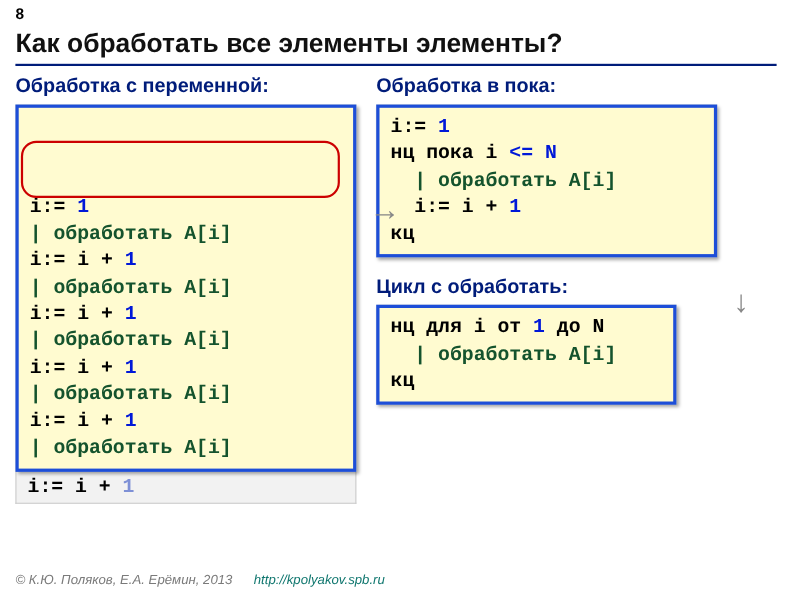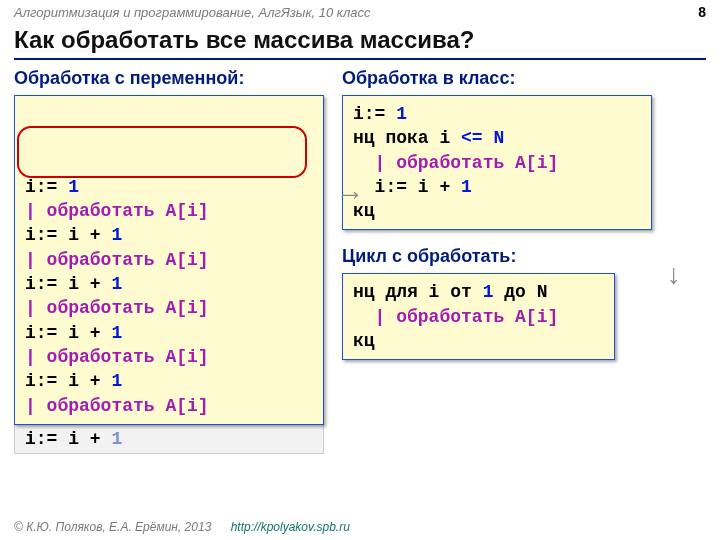--- a/index.html
+++ b/index.html
@@ -37,21 +37,21 @@
   .left { width: 310px; }
   .right { width: 340px; }
   .subtitle {
     color: #001c7a;
     font-weight: bold;
     font-size: 18px;
     margin: 2px 0 6px 0;
   }
   .codebox {
     background: #fffbd0;
-    border: 1px solid #1d4ed8;
+    border: 3px solid #1d4ed8;
     box-shadow: 2px 2px 3px rgba(0,0,0,0.35);
     font-family: "Courier New", monospace;
     font-weight: bold;
     font-size: 18px;
     line-height: 1.35;
     padding: 6px 10px 6px 10px;
     white-space: pre;
     color: #000;
     position: relative;
   }
@@ -62,21 +62,21 @@
     padding: 4px 10px;
     color: #888;
     background: #f2f2f2;
     border: 1px solid #ccc;
     border-top: none;
     white-space: pre;
   }
   .extra-line .n-blue { color: #7e90d6; }
   .kw-k { color: #000; }
   .n-blue { color: #0018d8; }
-  .comment { color: #a21caf; }
+  .comment { color: #14532d; }
   .rounded-mark {
     position: absolute;
     border: 2px solid #cc0000;
     border-radius: 14px;
     left: 2px;
     top: 30px;
     width: 290px;
     height: 52px;
     pointer-events: none;
   }
@@ -94,38 +94,37 @@
     font-size: 12px;
     font-style: italic;
     color: #7a7a7a;
   }
   .footer .url { margin-left: 16px; color: #0f766e; font-style: italic; }
 </style>
 </head>
 <body>
 
 <div class="header">
-  <span>Алгоритмизация и программирование, АлгЯзык, 10 класс</span>
   <span class="pagenum">8</span>
 </div>
 
-<div class="title">Как обработать все массива массива?</div>
+<div class="title">Как обработать все элементы элементы?</div>
 <div class="rule"></div>
 
 <div class="content">
   <div class="col left">
     <div class="subtitle">Обработка с переменной:</div>
     <div class="codebox">
       <div class="rounded-mark"></div>
     <div><span class="kw-k">i:= </span><span class="n-blue">1</span></div><div><span class="comment">| обработать A[i]</span></div><div><span class="kw-k">i:= i + </span><span class="n-blue">1</span></div><div><span class="comment">| обработать A[i]</span></div><div><span class="kw-k">i:= i + </span><span class="n-blue">1</span></div><div><span class="comment">| обработать A[i]</span></div><div><span class="kw-k">i:= i + </span><span class="n-blue">1</span></div><div><span class="comment">| обработать A[i]</span></div><div><span class="kw-k">i:= i + </span><span class="n-blue">1</span></div><div><span class="comment">| обработать A[i]</span></div></div>
     <div class="extra-line"><span class="kw-k">i:= i + </span><span class="n-blue">1</span></div>
   </div>
 
   <div class="col right">
-    <div class="subtitle">Обработка в класс:</div>
+    <div class="subtitle">Обработка в пока:</div>
     <div class="codebox" style="width:310px;"><div><span class="kw-k">i:= </span><span class="n-blue">1</span></div><div><span class="kw-k">нц пока i </span><span class="n-blue">&lt;= N</span></div><div><span class="kw-k">  </span><span class="comment">| обработать A[i]</span></div><div><span class="kw-k">  i:= i + </span><span class="n-blue">1</span></div><div><span class="kw-k">кц</span></div></div>
     <div class="subtitle" style="margin-top:16px;">Цикл с обработать:</div>
     <div class="codebox" style="width:273px;"><div><span class="kw-k">нц для i от </span><span class="n-blue">1</span><span class="kw-k"> до N</span></div><div><span class="kw-k">  </span><span class="comment">| обработать A[i]</span></div><div><span class="kw-k">кц</span></div></div>
   </div>
 </div>
 
 <div class="arrow arrow-right">→</div>
 <div class="arrow arrow-down">→</div>
 
 <div class="footer">

